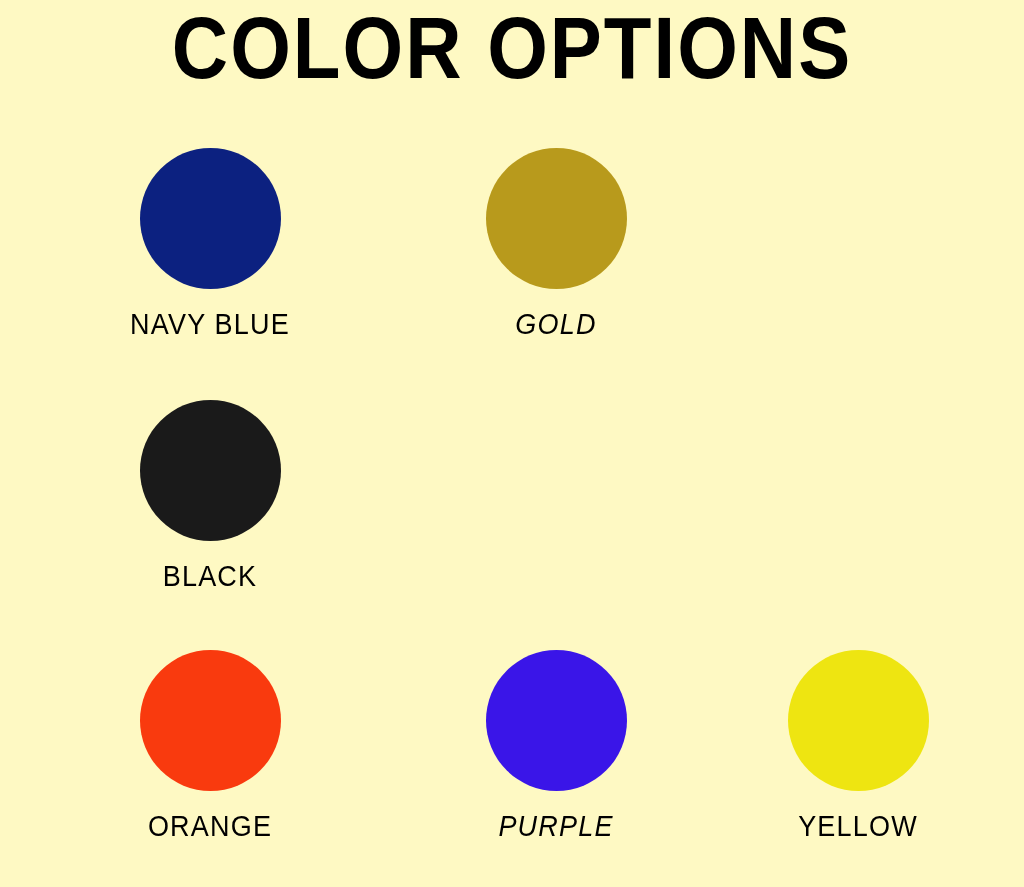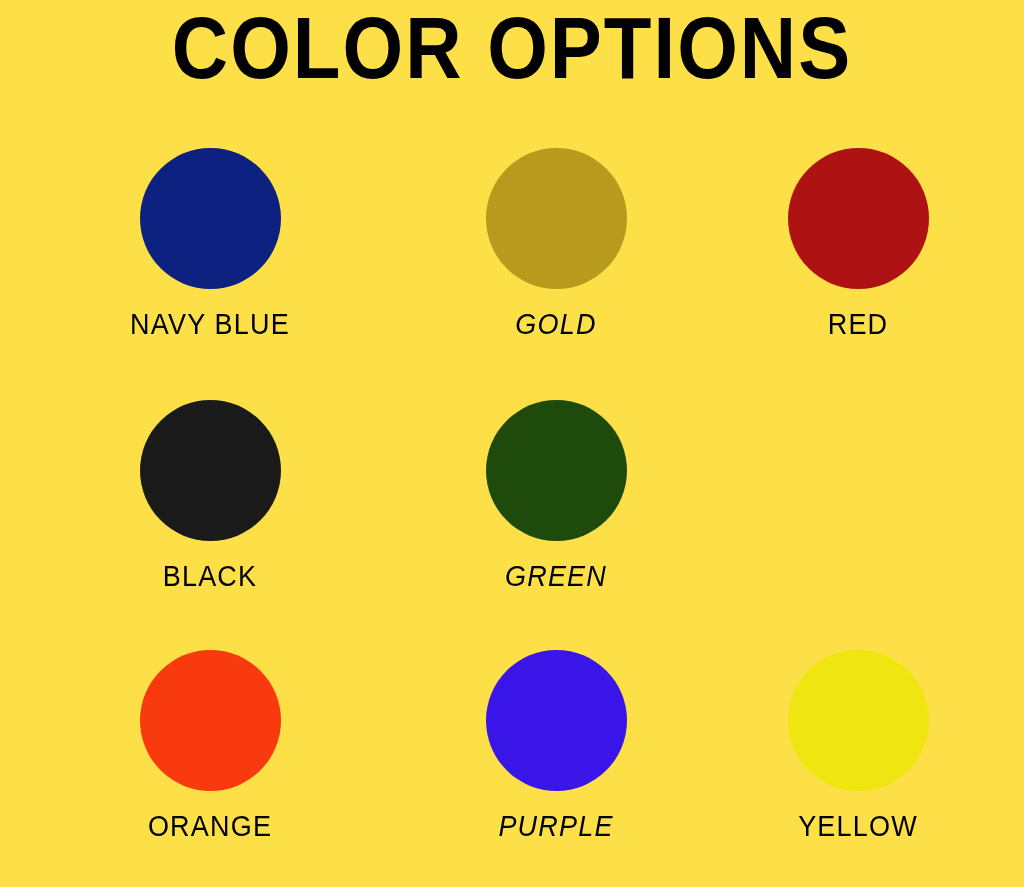--- a/index.html
+++ b/index.html
@@ -12,21 +12,21 @@
     background: #ffffff;
     font-family: "Liberation Sans", sans-serif;
     overflow: hidden;
     position: relative;
   }
 
   .page {
     width: 1024px;
     height: 887px;
     position: relative;
-    background: #fde047;
+    background: #fef9c3;
   }
 
   
   .title {
     position: absolute;
     left: 0;
     top: 0;
     width: 1024px;
     height: 95px;
     display: flex;
@@ -118,42 +118,30 @@
         <div class="swatch-label" style="color: rgb(0, 0, 0);">NAVY BLUE</div>
       </div>
 
       <div class="cell cell-1">
         <div class="swatch-wrap">
           <span class="swatch" style="background-color: rgb(184, 154, 28);"></span>
         </div>
         <div class="swatch-label" style="color: rgb(0, 0, 0);">GOLD</div>
       </div>
 
-      <div class="cell cell-2">
-        <div class="swatch-wrap">
-          <span class="swatch" style="background-color: rgb(174, 18, 18);"></span>
-        </div>
-        <div class="swatch-label" style="color: rgb(0, 0, 0);">RED</div>
-      </div>
     </div>
 
     <div class="row row-2">
       <div class="cell cell-0">
         <div class="swatch-wrap">
           <span class="swatch" style="background-color: rgb(26, 26, 26);"></span>
         </div>
         <div class="swatch-label" style="color: rgb(0, 0, 0);">BLACK</div>
       </div>
 
-      <div class="cell cell-1">
-        <div class="swatch-wrap">
-          <span class="swatch" style="background-color: rgb(30, 74, 12);"></span>
-        </div>
-        <div class="swatch-label" style="color: rgb(0, 0, 0);">GREEN</div>
-      </div>
 
     </div>
 
     <div class="row row-3">
       <div class="cell cell-0">
         <div class="swatch-wrap">
           <span class="swatch" style="background-color: rgb(249, 58, 14);"></span>
         </div>
         <div class="swatch-label" style="color: rgb(0, 0, 0);">ORANGE</div>
       </div>

